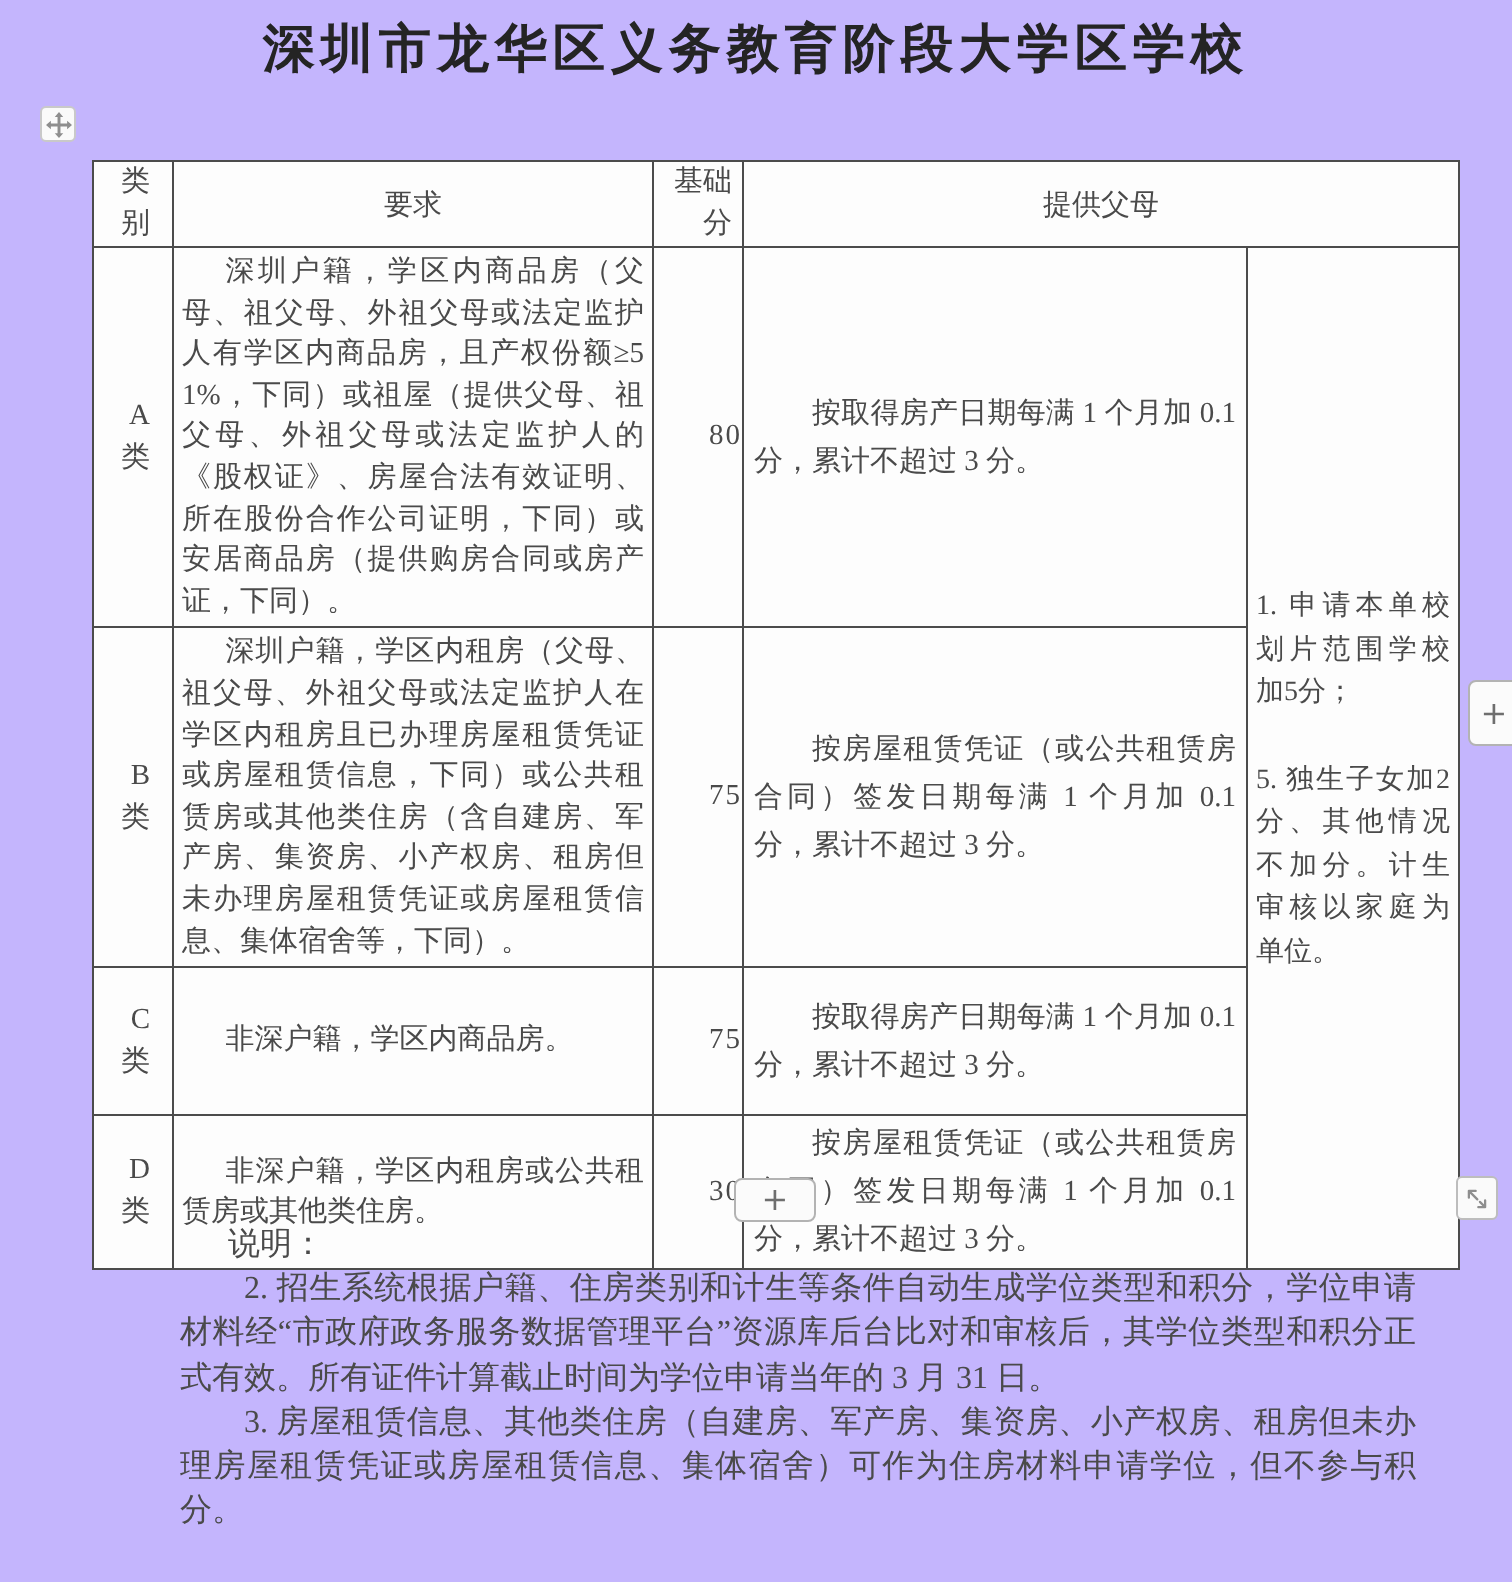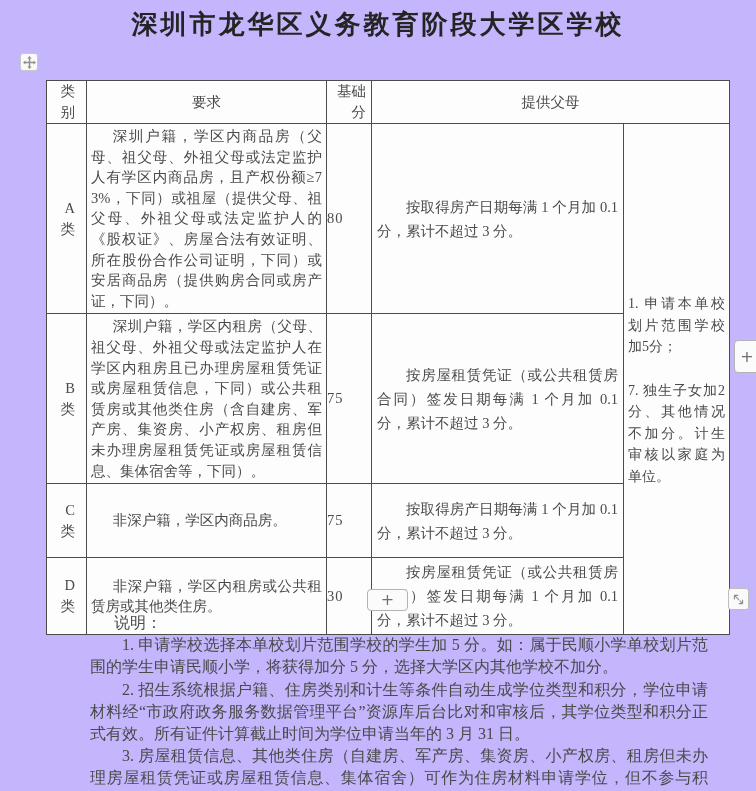--- a/index.html
+++ b/index.html
@@ -69,21 +69,21 @@
   }
   .stack.wide { width: 34px; }
   td.cat { text-align: center; }
   td.req div {
     text-align: justify;
     text-indent: 1.5em;
     line-height: 20.6px;
     padding: 2px 4px;
     word-break: break-all;
   }
-  td.score { text-align: left; font-size: 15px; letter-spacing: 1px; }
+  td.score { text-align: right; font-size: 15px; letter-spacing: 1px; }
   td.bonus div {
     text-align: justify;
     text-indent: 2em;
     line-height: 24px;
     padding: 2px 5px;
     word-break: break-all;
   }
   td.notes-cell { padding: 3px 4px; }
   td.notes-cell div {
     font-size: 14px;
@@ -160,29 +160,29 @@
     <tbody>
         <tr class="hdr">
       <th><span class="stack">类别</span></th>
       <th><span>要求</span></th>
       <th><span class="stack wide">基础分</span></th>
       <th colspan="2"><span>提供父母</span></th>
     </tr>
     <tr class="row-a">
       <td class="cat"><span class="stack">A类</span></td>
       <td class="req">
-            <div>深圳户籍，学区内商品房（父母、祖父母、外祖父母或法定监护人有学区内商品房，且产权份额≥73%，下同）或祖屋（提供父母、祖父母、外祖父母或法定监护人的《股权证》、房屋合法有效证明、所在股份合作公司证明，下同）或安居商品房（提供购房合同或房产证，下同）。</div>
+            <div>深圳户籍，学区内商品房（父母、祖父母、外祖父母或法定监护人有学区内商品房，且产权份额≥51%，下同）或祖屋（提供父母、祖父母、外祖父母或法定监护人的《股权证》、房屋合法有效证明、所在股份合作公司证明，下同）或安居商品房（提供购房合同或房产证，下同）。</div>
           </td>
       <td class="score"><span>80</span></td>
       <td class="bonus">
             <div>按取得房产日期每满 1 个月加 0.1 分，累计不超过 3 分。</div>
           </td>
       <td class="notes-cell" rowspan="4">
         <div>1. 申请本单校划片范围学校加5分；</div>
-        <div>7. 独生子女加2分、其他情况不加分。计生审核以家庭为单位。</div>
+        <div>5. 独生子女加2分、其他情况不加分。计生审核以家庭为单位。</div>
       </td>
     </tr>
     <tr class="row-b">
       <td class="cat"><span class="stack">B类</span></td>
       <td class="req">
             <div>深圳户籍，学区内租房（父母、祖父母、外祖父母或法定监护人在学区内租房且已办理房屋租赁凭证或房屋租赁信息，下同）或公共租赁房或其他类住房（含自建房、军产房、集资房、小产权房、租房但未办理房屋租赁凭证或房屋租赁信息、集体宿舍等，下同）。</div>
           </td>
       <td class="score"><span>75</span></td>
       <td class="bonus">
             <div>按房屋租赁凭证（或公共租赁房合同）签发日期每满 1 个月加 0.1 分，累计不超过 3 分。</div>
@@ -222,18 +222,17 @@
   <div class="resize-handle">
     <span style="display:flex;">
       <svg width="13" height="13" viewBox="0 0 16 16">
         <path d="M3 3 L8.2 8.2 M3 3 L3 7.2 M3 3 L7.2 3 M13 13 L9.8 9.8 M13 13 L13 8.8 M13 13 L8.8 13" stroke="#8e8e8e" stroke-width="1.4" fill="none" stroke-linecap="round"></path>
       </svg>
     </span>
   </div>
 
   <div class="notes-block">
     <p class="label">说明：</p>
-    <p class="item">1. 申请学校选择本单校划片范围学校的学生加 5 分。如：属于民顺小学单校划片范围的学生申请民顺小学，将获得加分 5 分，选择大学区内其他学校不加分。</p>
     <p class="item">2. 招生系统根据户籍、住房类别和计生等条件自动生成学位类型和积分，学位申请材料经“市政府政务服务数据管理平台”资源库后台比对和审核后，其学位类型和积分正式有效。所有证件计算截止时间为学位申请当年的 3 月 31 日。</p>
     <p class="item">3. 房屋租赁信息、其他类住房（自建房、军产房、集资房、小产权房、租房但未办理房屋租赁凭证或房屋租赁信息、集体宿舍）可作为住房材料申请学位，但不参与积分。</p>
   </div>
 
 </div>
 
 </body></html>

